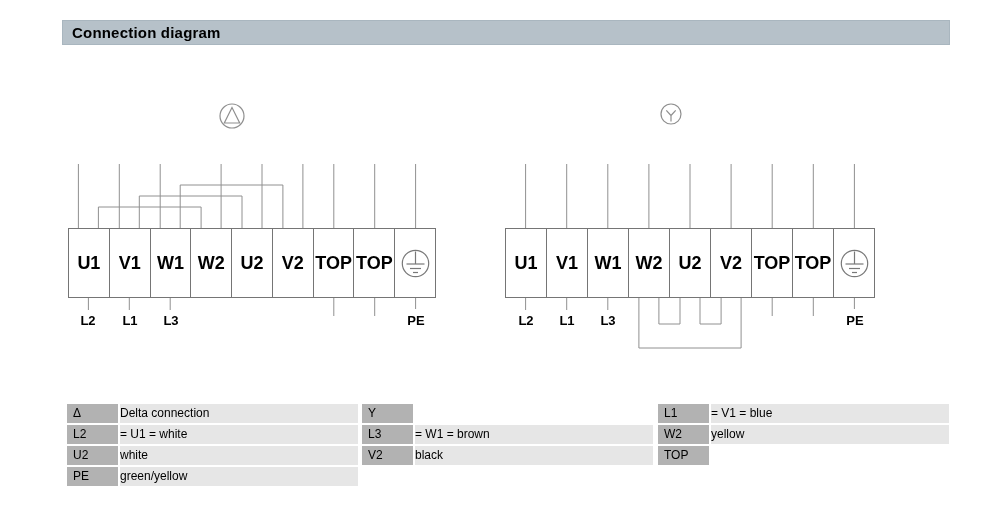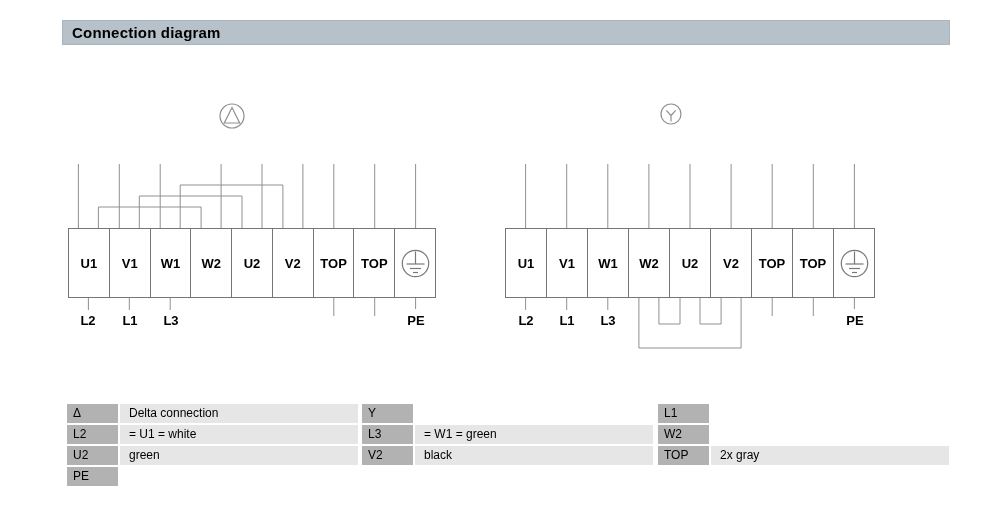--- a/index.html
+++ b/index.html
@@ -19,33 +19,33 @@
   
   .tblock{
     position:absolute;top:228px;height:70px;box-sizing:border-box;
     border:1px solid #757575;background:#fff;display:flex;
   }
   #delta-block{left:68px;width:368px;}
   #star-block{left:505px;width:370px;}
   .tcell{
     flex:1;border-right:1px solid #757575;display:flex;
     align-items:center;justify-content:center;
-    font-size:13px;font-weight:bold;
+    font-size:18px;font-weight:bold;
   }
   .tcell:last-child{border-right:none;}
   
   .wlabel{
     position:absolute;top:313px;width:40px;text-align:center;
     font-size:13px;font-weight:bold;
   }
   
   .lcol{position:absolute;top:404px;}
   .lrow{display:flex;margin-bottom:2px;height:19px;font-size:12px;line-height:19px;}
   .lkey{width:51px;background:#b2b2b2;padding-left:6px;box-sizing:border-box;}
-  .lval{width:238px;background:#e6e6e6;padding-left:9px;box-sizing:border-box;margin-left:2px;}
+  .lval{width:238px;background:#e6e6e6;padding-left:0;box-sizing:border-box;margin-left:2px;}
   #legend-col-1{left:67px;}
   #legend-col-2{left:362px;}
   #legend-col-3{left:658px;}
 </style>
 </head>
 <body>
 
 <div id="canvas">
 
   <div class="hdr">
@@ -171,47 +171,49 @@
     <div class="lrow">
       <div class="lkey">Δ</div>
       <div class="lval">Delta connection</div>
     </div>
     <div class="lrow">
       <div class="lkey">L2</div>
       <div class="lval">= U1 = white</div>
     </div>
     <div class="lrow">
       <div class="lkey">U2</div>
-      <div class="lval">green</div>
+      <div class="lval">white</div>
     </div>
     <div class="lrow">
       <div class="lkey">PE</div>
+      <div class="lval">green/yellow</div>
     </div>
   </div>
 
   <div class="lcol" id="legend-col-2">
     <div class="lrow">
       <div class="lkey">Y</div>
     </div>
     <div class="lrow">
       <div class="lkey">L3</div>
-      <div class="lval">= W1 = green</div>
+      <div class="lval">= W1 = brown</div>
     </div>
     <div class="lrow">
       <div class="lkey">V2</div>
       <div class="lval">black</div>
     </div>
   </div>
 
   <div class="lcol" id="legend-col-3">
     <div class="lrow">
       <div class="lkey">L1</div>
+      <div class="lval">= V1 = blue</div>
     </div>
     <div class="lrow">
       <div class="lkey">W2</div>
+      <div class="lval">yellow</div>
     </div>
     <div class="lrow">
       <div class="lkey">TOP</div>
-      <div class="lval">2x gray</div>
     </div>
   </div>
 
 </div>
 
 </body></html>

